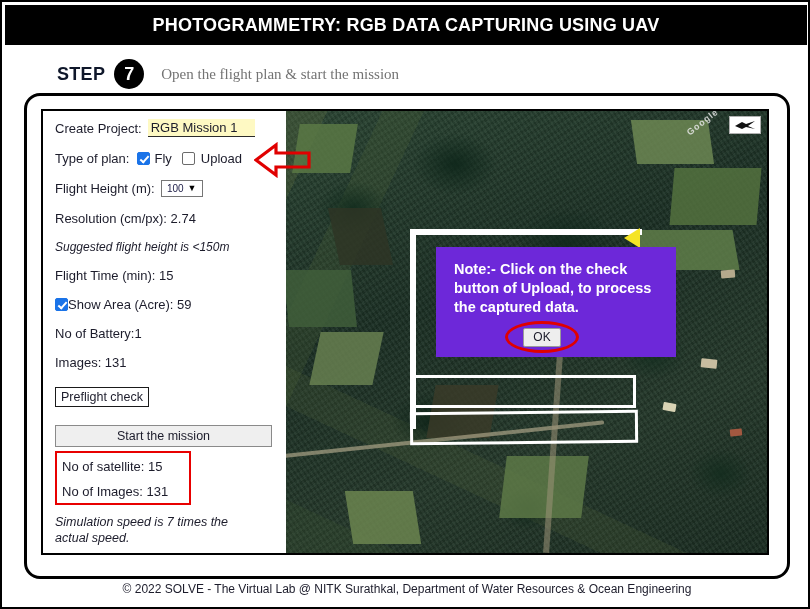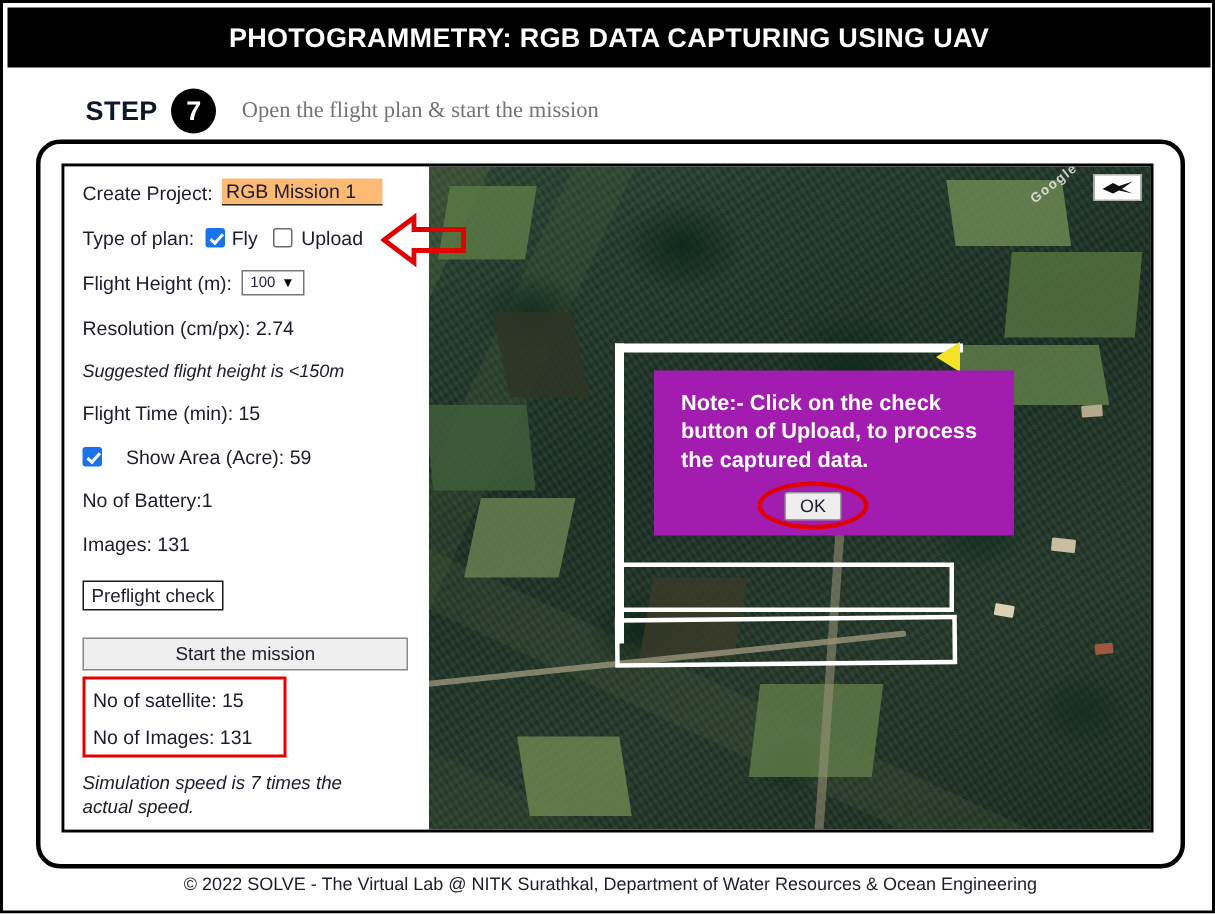--- a/index.html
+++ b/index.html
@@ -98,21 +98,21 @@
     font-size: 13px;
     color: #1c1c2b;
   }
   .frow { display: flex; align-items: center; margin-bottom: 14px; }
   .flabel { white-space: nowrap; }
   .fval { margin-left: 4px; }
 
   .proj-input {
     margin-left: 6px;
     width: 107px; height: 18px;
-    background: #fdba74;
+    background: #fef9c3;
     border: none;
     border-bottom: 1.5px solid #2b2b2b;
     font-family: "Liberation Sans", sans-serif;
     font-size: 13px;
     color: #1c1c2b;
     padding: 0 2px 1px 3px;
     outline: none;
   }
 
   .cbox {
@@ -300,21 +300,21 @@
     border-bottom: 10px solid transparent;
     border-right: 16px solid #f5e425;
     z-index: 6;
   }
 
   
   .dialog {
     position: absolute;
     left: 150px; top: 136px;
     width: 240px; height: 110px;
-    background: #a21caf;
+    background: #6d28d9;
     z-index: 8;
     padding: 13px 10px 0 18px;
   }
   .dialog-text {
     color: #ffffff;
     font-family: "Liberation Sans", sans-serif;
     font-size: 14.5px;
     font-weight: bold;
     line-height: 1.32;
   }
@@ -410,21 +410,21 @@
       </div>
 
       <div class="italic-note">Suggested flight height is &lt;150m</div>
 
       <div class="frow">
         <span class="flabel">Flight Time (min): 15</span>
       </div>
 
       <div class="frow">
         <span class="cbox checked"></span>
-        <span class="fval" style="margin-left:16px">Show Area (Acre): 59</span>
+        <span class="fval" style="margin-left:0">Show Area (Acre): 59</span>
       </div>
 
       <div class="frow">
         <span class="flabel">No of Battery:1</span>
       </div>
 
       <div class="frow">
         <span class="flabel">Images: 131</span>
       </div>
 

